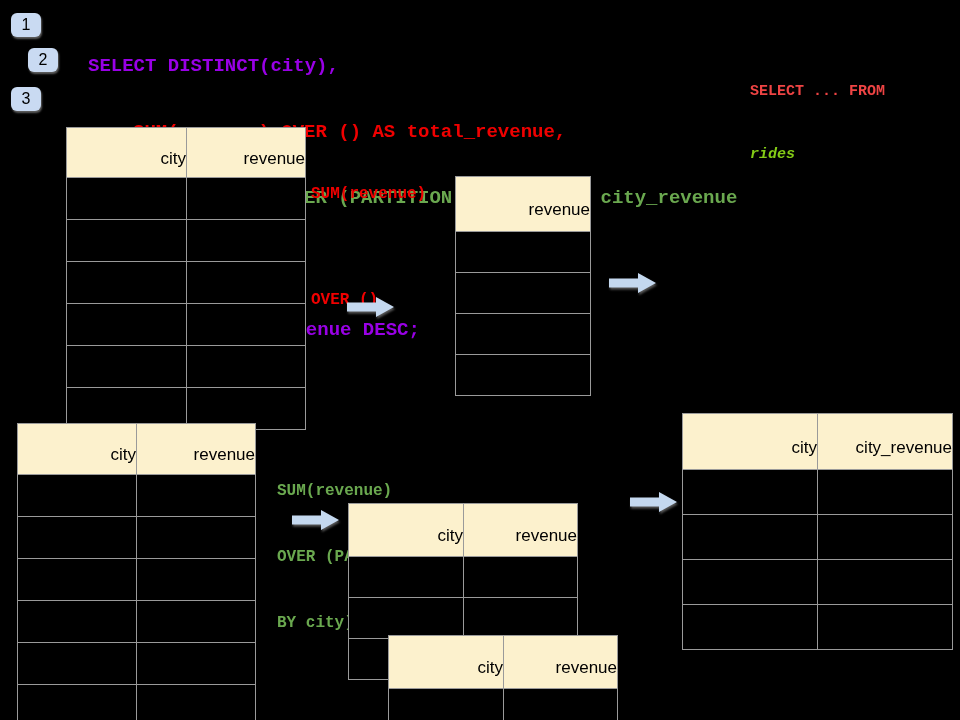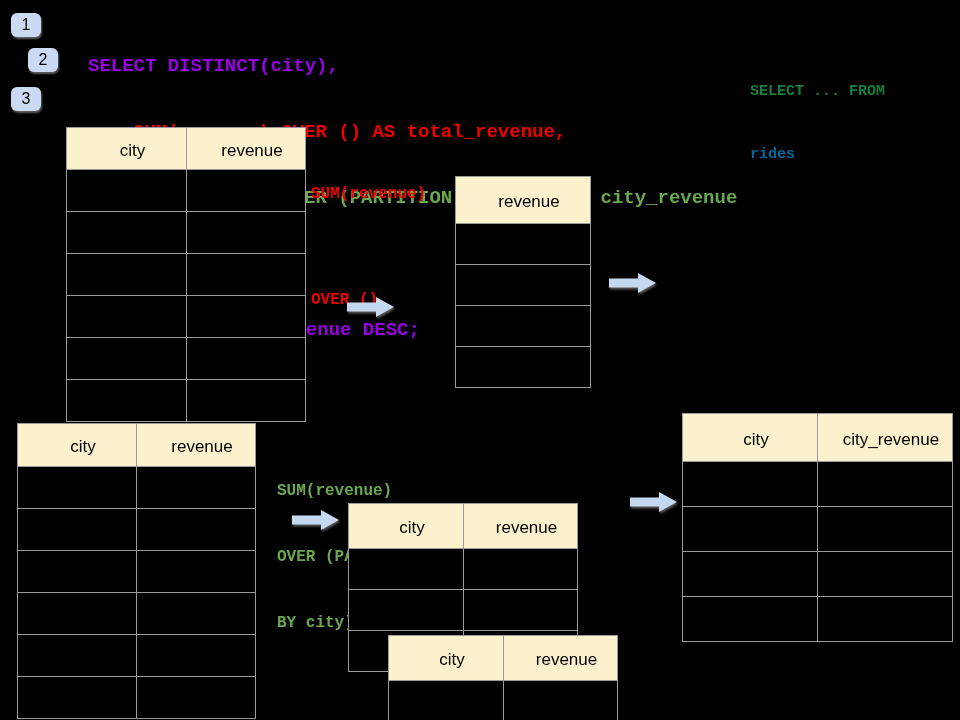--- a/index.html
+++ b/index.html
@@ -32,21 +32,21 @@
     position:absolute;
     font:bold 16px "Liberation Mono",monospace;line-height:22px;white-space:pre;
   }
   .fn-label.total{left:311px;top:139px;}
   .fn-label.partition{left:277px;top:436px;}
   
   .tbl{position:absolute;border-collapse:collapse;table-layout:fixed;}
   .tbl th{
     background:var(--table_header_fill,#fcf1cd);color:#000;
     font:17px "Liberation Sans",sans-serif;font-weight:normal;
-    text-align:center;padding:4px 0 0 12px;
+    text-align:right;padding:12px 0 0 12px;
     border:1px solid var(--table_border,#9a9a9a);
   }
   .tbl td{
     border:1px solid var(--table_border,#9a9a9a);
     background:#000;padding:0;
   }
   #tbl-source-top{left:66px;top:127px;width:239px;}
   #tbl-source-top th{height:37px;} #tbl-source-top td{height:41px;}
   #tbl-total-result{left:455px;top:176px;width:135px;}
   #tbl-total-result th{height:42px;} #tbl-total-result td{height:40px;}
@@ -81,22 +81,22 @@
 
   <div class="code">
     <div style="color: rgb(153, 0, 230);">SELECT DISTINCT(city),</div>
     <div class="ind1" style="color: rgb(240, 0, 0);">SUM(revenue) OVER () AS total_revenue,</div>
     <div class="ind1" style="color: rgb(106, 168, 79);">SUM(revenue) OVER (PARTITION BY city) as city_revenue</div>
     <div class="ind2" style="color: rgb(153, 0, 230);">FROM rides</div>
     <div class="ind2" style="color: rgb(153, 0, 230);">ORDER by city_revenue DESC;</div>
   </div>
 
   <div class="side-note">
-    <div style="color: #15803d;">SELECT ... FROM</div>
-    <div style="color: #0369a1;">rides</div>
+    <div style="color: #ef4444;">SELECT ... FROM</div>
+    <div style="color: #84cc16; font-style: italic;">rides</div>
   </div>
 
   <div class="fn-label total">
     <div style="color: rgb(240, 0, 0);">SUM(revenue)</div>
     <div style="color: rgb(240, 0, 0); margin-top: 40px;">OVER ()</div>
   </div>
 
   <div class="fn-label partition">
     <div style="color: rgb(106, 168, 79);">SUM(revenue)</div>
     <div style="color: rgb(106, 168, 79);">OVER (PARTITION</div>

